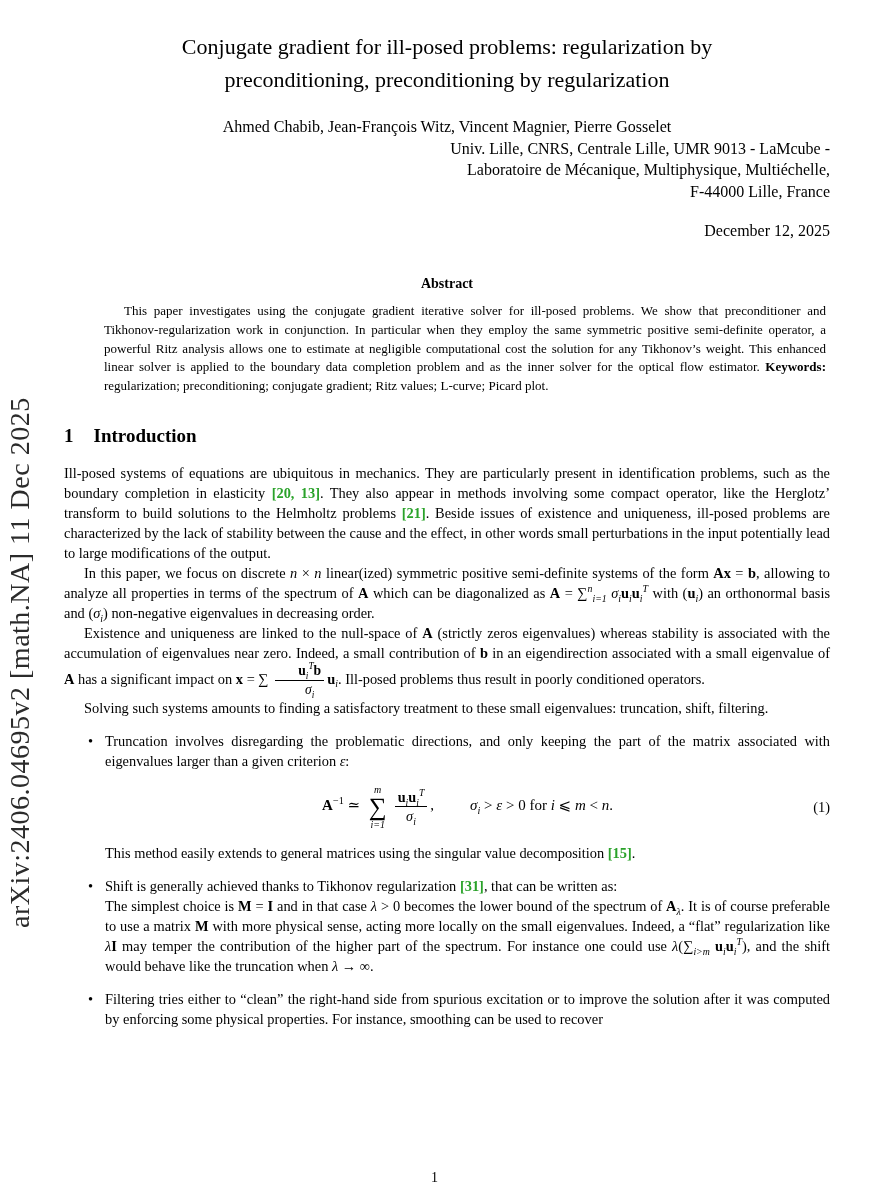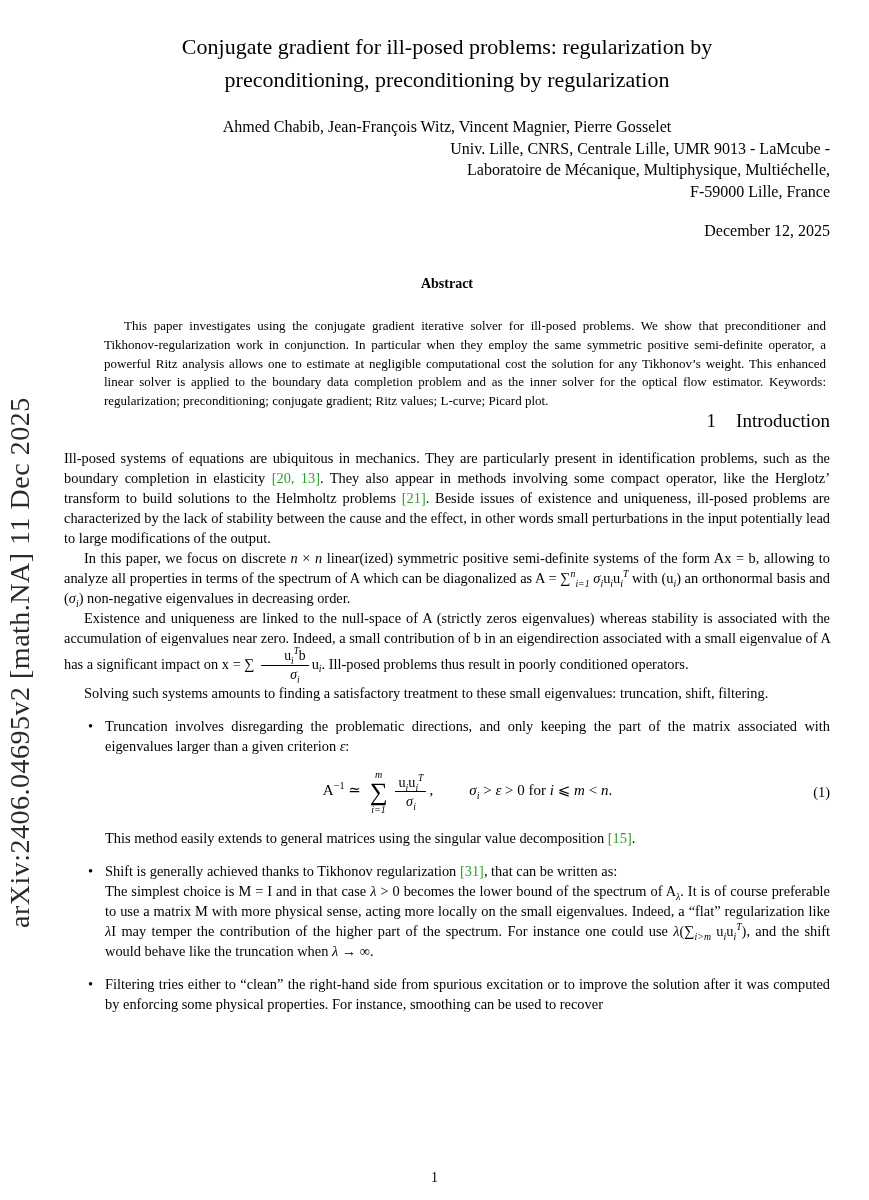--- a/index.html
+++ b/index.html
@@ -17,39 +17,39 @@
     white-space:nowrap;
   }
   .content { position:absolute; left:64px; top:16px; width:766px; }
 
   .title { font-size:22px; font-weight:normal; text-align:center; line-height:1.5; margin:14px auto 0; max-width:680px; }
   .authors { text-align:center; font-size:16px; margin-top:20px; line-height:1.35; }
   .affil { text-align:right; font-size:16px; line-height:1.35; }
   .date { text-align:right; font-size:16px; margin-top:20px; }
 
   .abstract { margin-top:36px; }
-  .abs-head { text-align:center; font-weight:bold; font-size:14px; margin-bottom:25px; }
+  .abs-head { text-align:center; font-weight:bold; font-size:14px; margin-bottom:10px; }
   .abs-body { font-size:13px; line-height:18.6px; text-align:justify; margin:0 4px 0 40px; text-indent:20px; }
 
-  .section-heading { font-size:19px; font-weight:normal; margin-bottom:16px;text-align:right; }
+  .section-heading { font-size:19px; font-weight:bold; margin-top:30px; margin-bottom:16px; }
   .section-heading .sec-num { margin-right:20px; }
 
   p.body { font-size:14.4px; line-height:20px; text-align:justify; }
   p.indent { text-indent:20px; }
 
   ul.bullets { list-style:none; margin-top:10px; }
   ul.bullets li { position:relative; padding-left:41px; margin-top:13px; font-size:14.4px; line-height:20px; text-align:justify; }
   ul.bullets li::before { content:"•"; position:absolute; left:24px; top:0; }
 
   .equation { position:relative; display:flex; align-items:center; justify-content:center; margin:13px 0; min-height:42px; font-size:15px; }
   .eqno { position:absolute; right:0; top:50%; transform:translateY(-50%); font-size:14.4px; }
 
   .i { font-style:italic; }
-  .b { font-weight:normal; }
-  .cite { color:#2aa22a; }
+  .b { font-weight:bold; }
+  .cite { color:#2aa22a;font-weight:bold; }
   sup,sub { font-size:68%; line-height:0; }
   .sp { display:inline-block; width:36px; }
 
   .frac { display:inline-flex; flex-direction:column; align-items:center; vertical-align:middle; margin:0 3px; line-height:1.15; font-size:0.95em; }
   .frac .fn { padding:0 3px 1px; border-bottom:1px solid #000; white-space:nowrap; }
   .frac .fd { padding:1px 3px 0; white-space:nowrap; }
 
   .bigsum { display:inline-flex; flex-direction:column; align-items:center; vertical-align:middle; margin:0 5px; line-height:1; }
   .bigsum .lim { font-size:10px; font-style:italic; line-height:1.1; }
   .bigsum .op { font-size:25px; line-height:0.95; }
@@ -63,21 +63,21 @@
 
   <div class="arxiv-stamp">arXiv:2406.04695v2  [math.NA]  11 Dec 2025</div>
 
   <div class="content">
 
     <h1 class="title">Conjugate gradient for ill-posed problems: regularization by preconditioning, preconditioning by regularization</h1>
 
     <div class="authors">Ahmed Chabib, Jean-François Witz, Vincent Magnier, Pierre Gosselet</div>
     <div class="affil">Univ. Lille, CNRS, Centrale Lille, UMR 9013 - LaMcube -</div>
     <div class="affil">Laboratoire de Mécanique, Multiphysique, Multiéchelle,</div>
-    <div class="affil">F-59000 Lille, France</div>
+    <div class="affil">F-44000 Lille, France</div>
 
     <div class="date">December 12, 2025</div>
 
     <div class="abstract">
       <div class="abs-head">Abstract</div>
       <p class="abs-body"><span>This paper investigates using the conjugate gradient iterative solver for ill-posed problems. We show that preconditioner and Tikhonov-regularization work in conjunction. In particular when they employ the same symmetric positive semi-definite operator, a powerful Ritz analysis allows one to estimate at negligible computational cost the solution for any Tikhonov’s weight. This enhanced linear solver is applied to the boundary data completion problem and as the inner solver for the optical flow estimator. </span><span class="b">Keywords:</span><span> regularization; preconditioning; conjugate gradient; Ritz values; L-curve; Picard plot.</span></p>
     </div>
 
     <h2 class="section-heading"><span class="sec-num">1</span><span>Introduction</span></h2>
 

